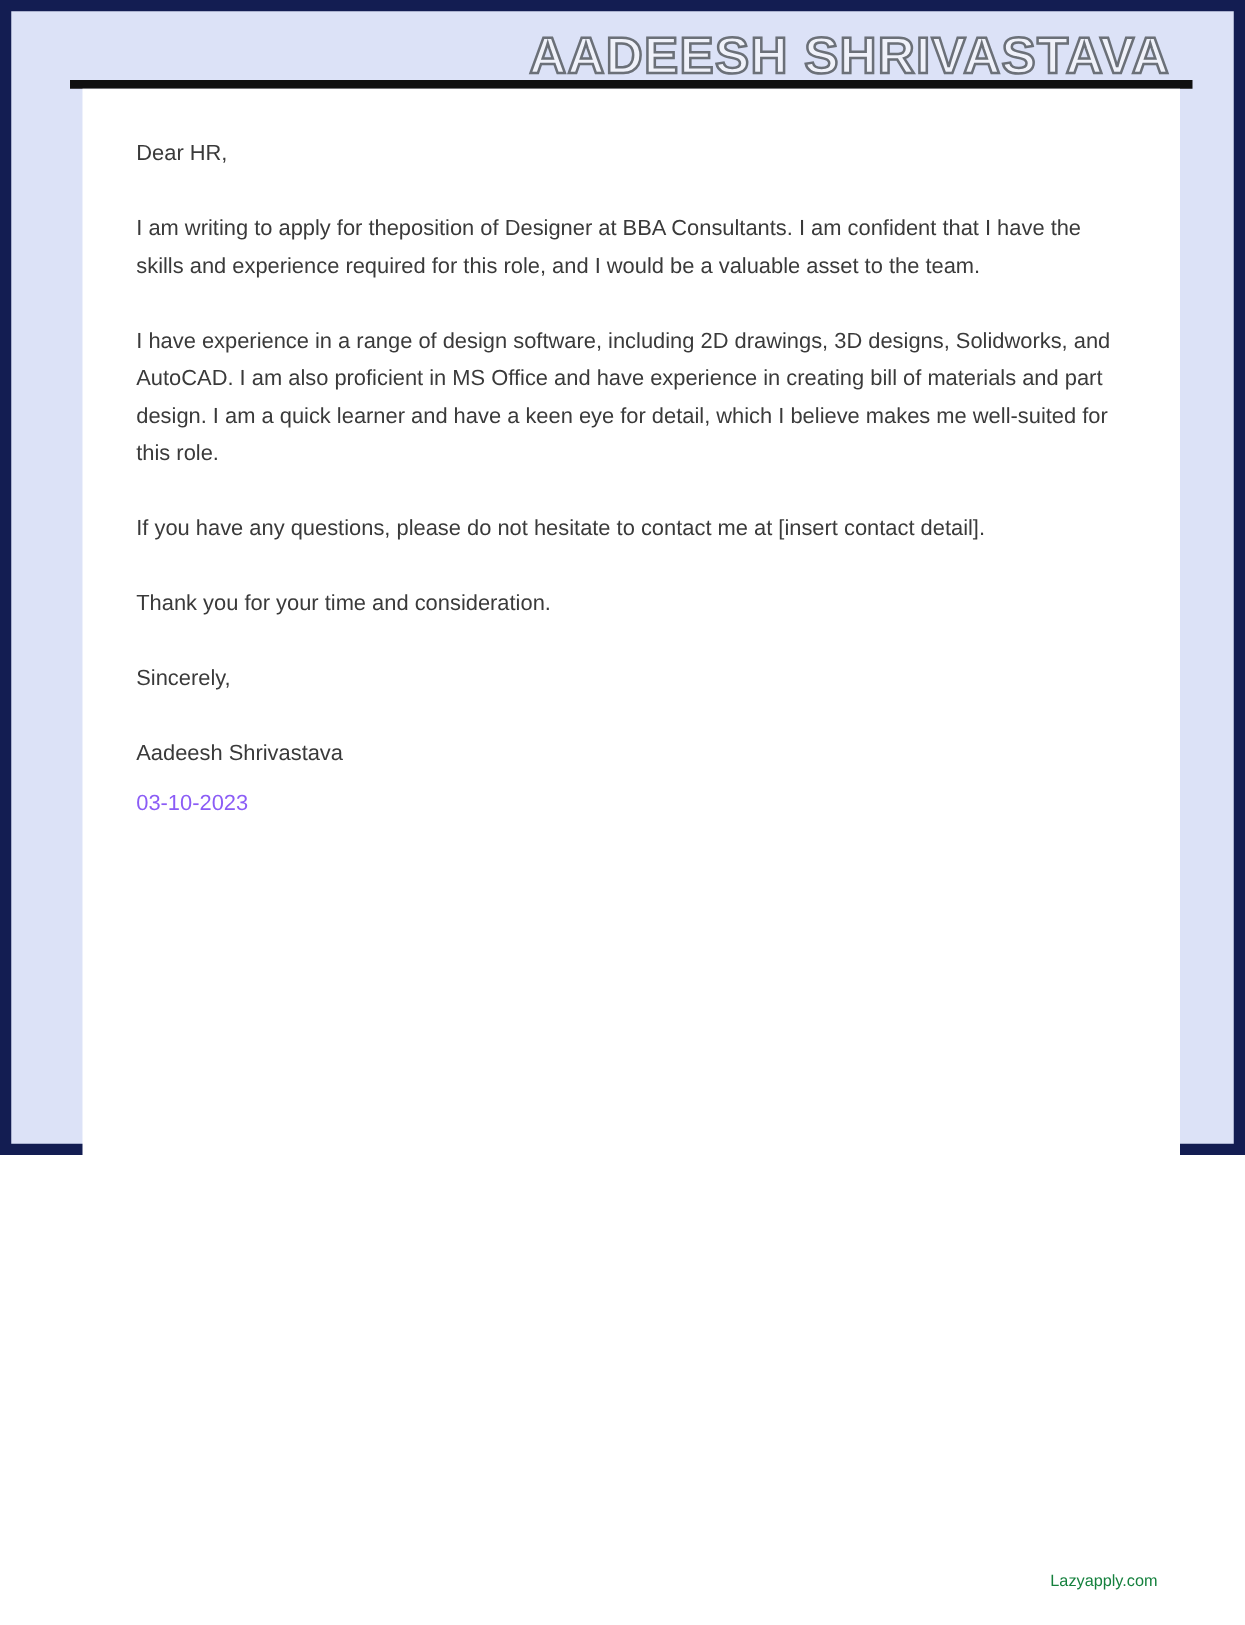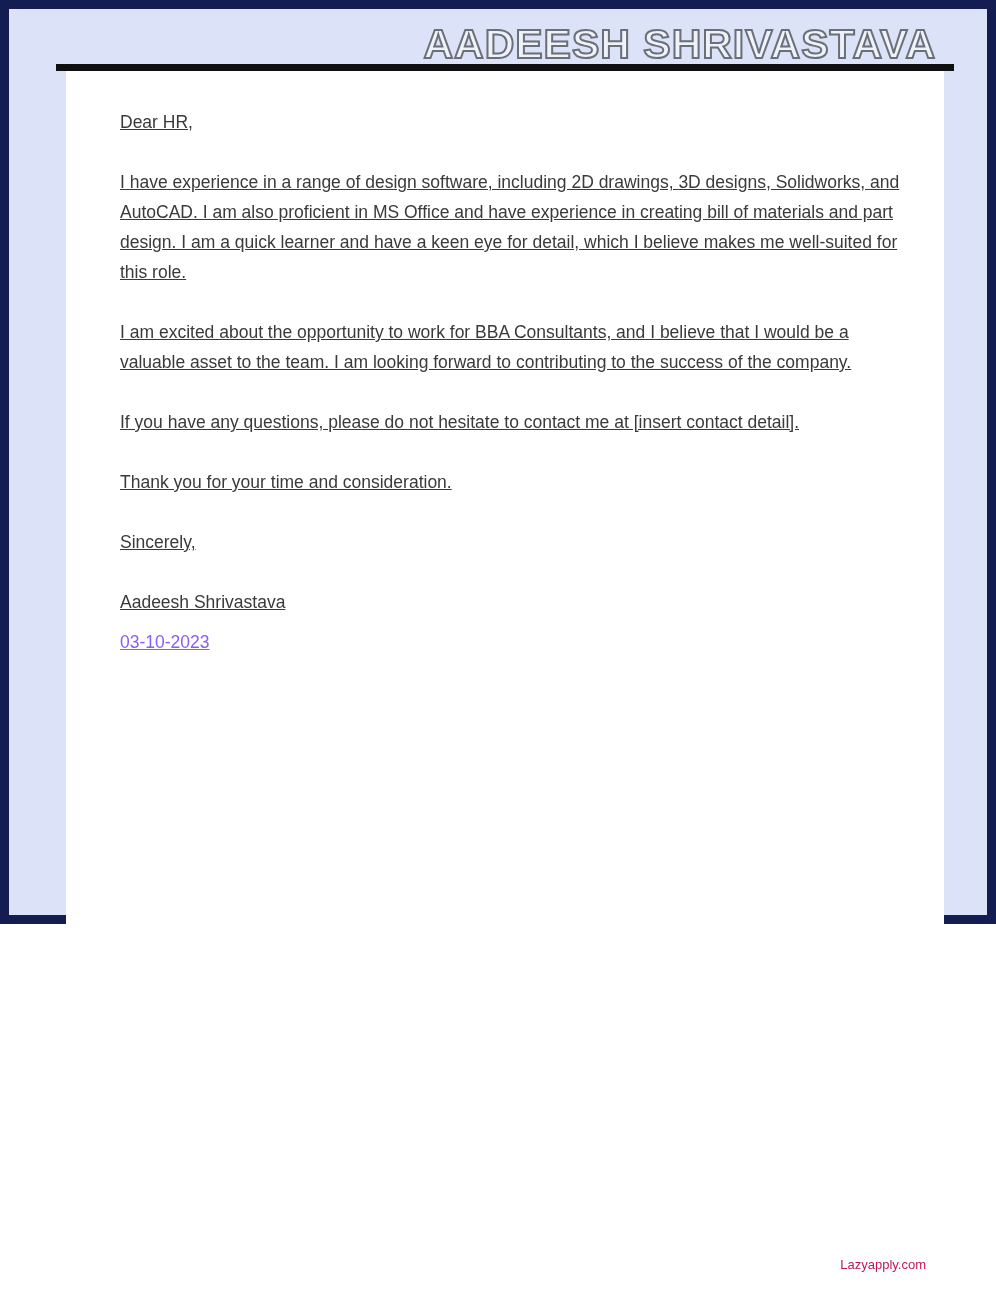--- a/index.html
+++ b/index.html
@@ -44,57 +44,56 @@
       height: 1185px;
       background: #ffffff;
     }
     .letter {
       padding: 36px 44px 0 43px;
       font-size: 17.5px;
       line-height: 30px;
       color: #3a3a3a;
     }
     .letter p {
-      margin: 0 0 30px 11px;
-      text-decoration: underline;
+      margin: 0 0 30px 0;
     }
     .letter p.signature {
       margin-bottom: 10px;
     }
     .letter p.letter-date {
       color: #8b5cf6;
       margin-bottom: 0;
     }
     .watermark {
       position: absolute;
       top: 1248px;
       right: 61px;
       font-size: 13px;
-      color: #be185d;
+      color: #15803d;
       text-decoration: none;
     }
   </style>
 </head>
 <body>
 
 <div class="frame">
 
   <div class="header-name">AADEESH SHRIVASTAVA</div>
 
   <div class="top-bar"></div>
 
   <div class="page">
     <div class="letter">
 
       <p>Dear HR,</p>
 
+      <p>I am writing to apply for theposition of Designer at BBA Consultants. I am confident that I have the skills and experience required for this role, and I would be a valuable asset to the team.</p>
 
       <p>I have experience in a range of design software, including 2D drawings, 3D designs, Solidworks, and AutoCAD. I am also proficient in MS Office and have experience in creating bill of materials and part design. I am a quick learner and have a keen eye for detail, which I believe makes me well-suited for this role.</p>
 
-      <p>I am excited about the opportunity to work for BBA Consultants, and I believe that I would be a valuable asset to the team. I am looking forward to contributing to the success of the company.</p>
 
       <p>If you have any questions, please do not hesitate to contact me at [insert contact detail].</p>
 
       <p>Thank you for your time and consideration.</p>
 
       <p>Sincerely,</p>
 
       <p class="signature">Aadeesh Shrivastava</p>
 
       <p class="letter-date">03-10-2023</p>

